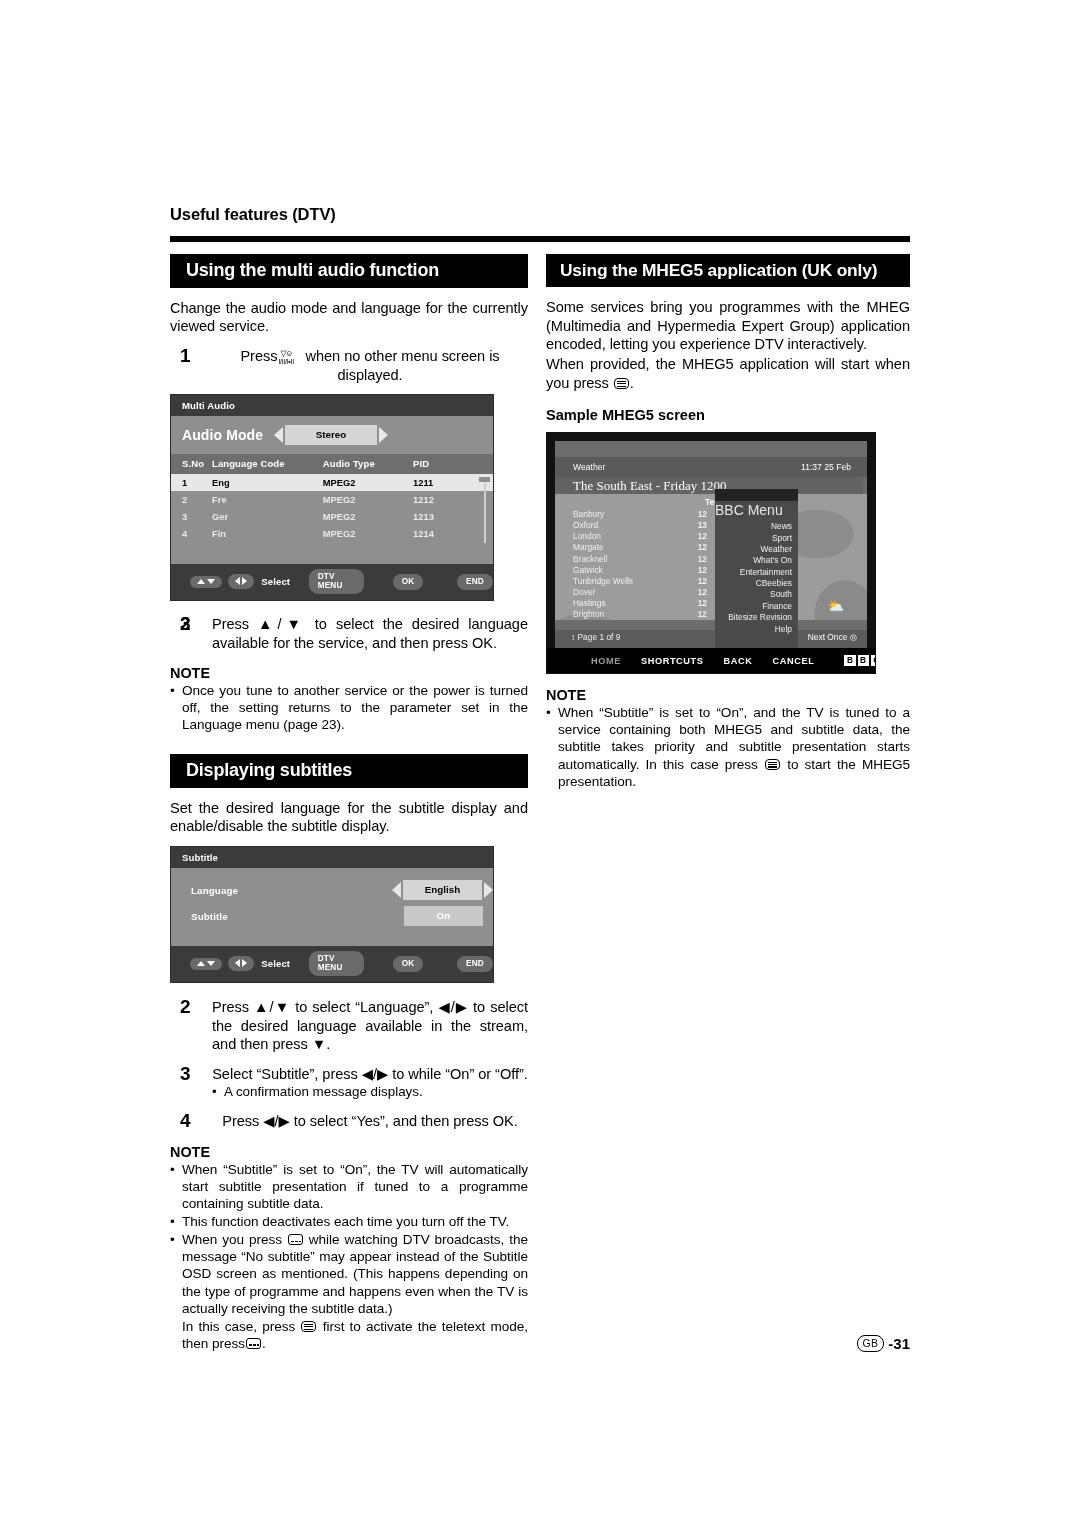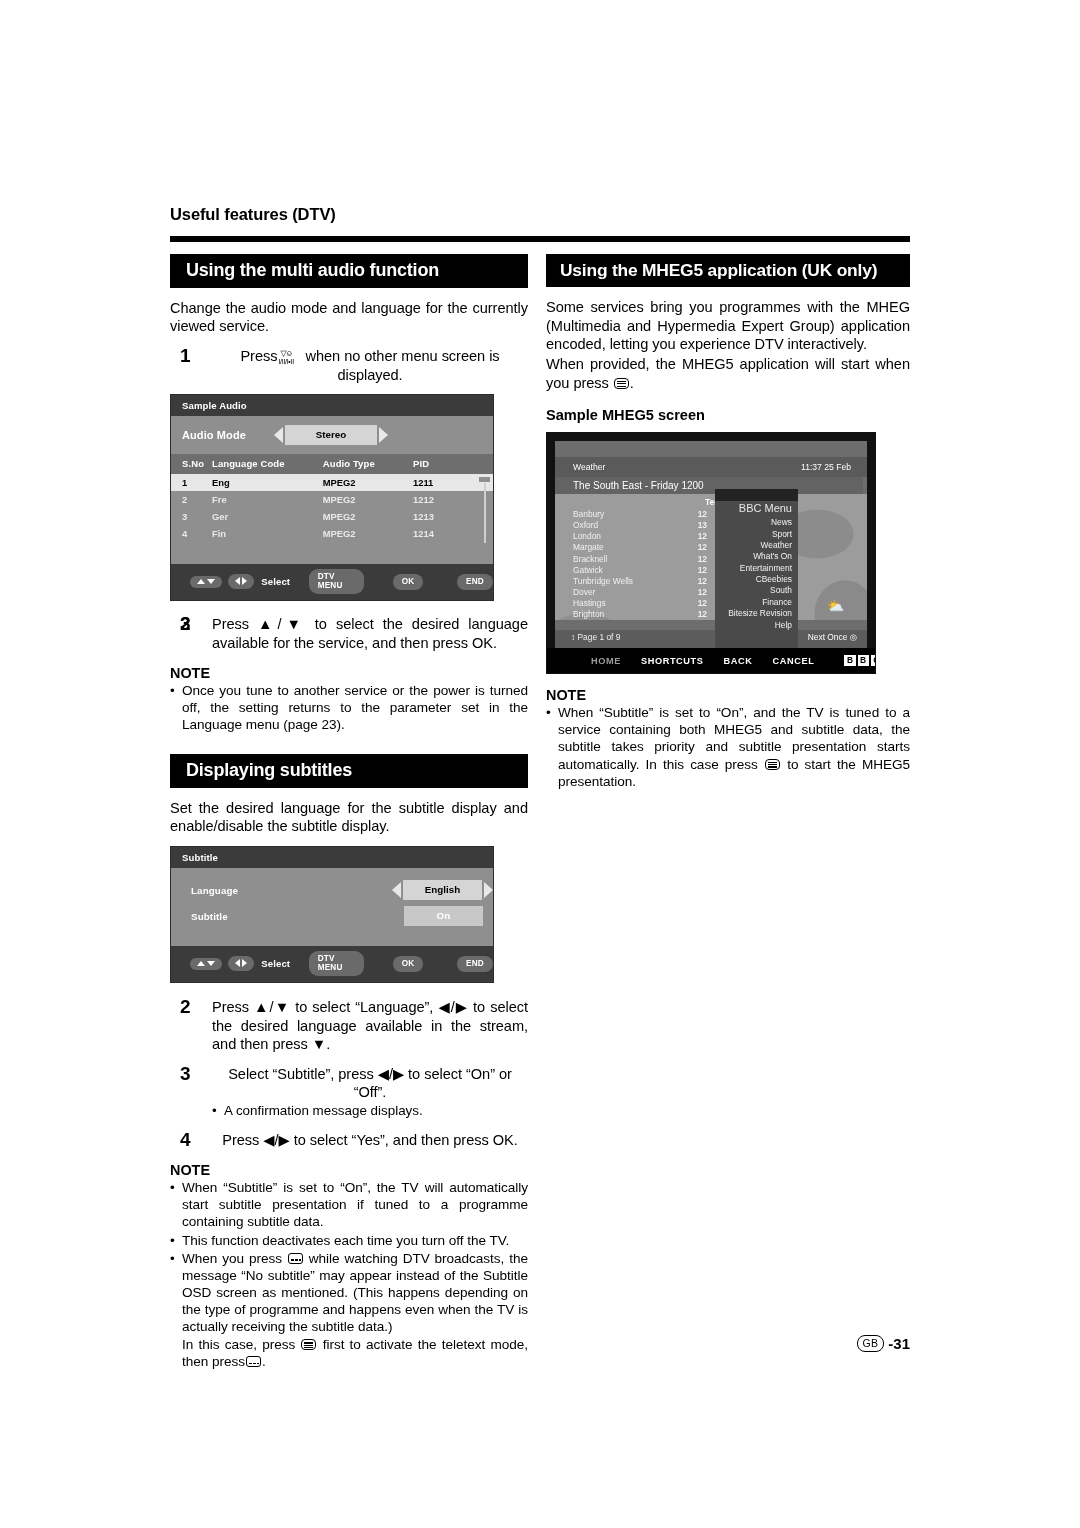--- a/index.html
+++ b/index.html
@@ -94,21 +94,21 @@
     padding:5px 0 5px 11px;
     letter-spacing:0.1px;
   }
   .osd-body { background:#8f8f8f; padding:0; }
 
   .audio-mode-row {
     display:flex; align-items:center;
     padding:9px 0 9px 11px;
     background:#8f8f8f;
   }
-  .audio-mode-label { font-size:11px; font-weight:bold; color:#fff; width:92px; letter-spacing:.1px;}
+  .audio-mode-label { font-size:14px; font-weight:bold; color:#fff; width:92px; letter-spacing:.1px;}
   .arrow-l, .arrow-r {
     width:0;height:0;
     border-top:8px solid transparent;
     border-bottom:8px solid transparent;
   }
   .arrow-l { border-right:9px solid #e8e8e8; }
   .arrow-r { border-left:9px solid #e8e8e8; }
   .val-box {
     background:#d5d5d5; color:#000;
     font-size:9.8px; font-weight:bold;
@@ -197,21 +197,22 @@
     background:#5a5a5a;
     display:flex; align-items:center; justify-content:space-between;
     padding:0 16px 0 18px;
     font-size:8.6px;
   }
   .mheg-sub {
     position:absolute; left:0; top:36px; right:4px; height:17px;
     background:#636363;
     display:flex; align-items:center;
     padding-left:18px;
-    font-size:10px;
+    font-size:13px;
+    font-family:Liberation Serif, serif;
   }
   .mheg-map {
     position:absolute; left:0; top:53px; right:0; bottom:53px;
     background:
       radial-gradient(ellipse 60px 40px at 262px 40px, #8c8c8c 0%, #8c8c8c 60%, rgba(140,140,140,0) 62%),
       radial-gradient(ellipse 50px 55px at 290px 120px, #8a8a8a 0%, #8a8a8a 60%, rgba(138,138,138,0) 62%),
       radial-gradient(ellipse 70px 50px at 30px 150px, #8f8f8f 0%, #8f8f8f 60%, rgba(143,143,143,0) 62%),
       linear-gradient(#9c9c9c,#9c9c9c);
   }
   .temp-hd {
@@ -231,22 +232,22 @@
     background:#5c5c5c;
   }
   .bbc-menu {
     position:absolute; left:160px; top:60px; width:83px; bottom:21px;
     background:#4a4a4a;
   }
   .bbc-menu-top {
     position:absolute; left:0; right:0; top:-12px; height:12px; background:#232323;
   }
   .bbc-menu-hd {
-    text-align:right; padding:1px 6px 3px 0;
-    font-size:11px; color:#e6e6e6;
+    padding:1px 6px 3px 0;
+    font-size:14px; color:#e6e6e6;
   }
   .bbc-menu li {
     list-style:none; text-align:right;
     padding:0 6px 1.4px 0; font-size:8.4px; color:#f2f2f2;
   }
   .bbc-menu ul { margin:0; padding:0; }
   .mheg-cloud1, .mheg-cloud2, .mheg-cloud3 {
     position:absolute; color:#fff; font-size:14px; line-height:1;
   }
   .mheg-cloud1 { right:22px; top:105px; }
@@ -334,21 +335,21 @@
     <div class="para">Change the audio mode and language for the currently viewed service.</div>
 
     <div class="step">
       <span class="num">1</span>
       <div class="txt nojust">
         <span>Press</span><span class="ic-audio"><span class="top">▽⎉</span><span class="bot">I/II/I•II</span></span><span>when no other menu screen is displayed.</span>
       </div>
     </div>
 
     <div class="osd">
-      <div class="osd-title">Sample Audio</div>
+      <div class="osd-title">Multi Audio</div>
       <div class="osd-body">
 
         <div class="audio-mode-row">
           <span class="audio-mode-label">Audio Mode</span>
           <span class="arrow-l"></span>
           <span class="val-box">Stereo</span>
           <span class="arrow-r"></span>
         </div>
 
         <table class="audio-tbl">
@@ -471,21 +472,21 @@
       </div>
     </div>
 
     <div class="step" style="margin-top:15px;">
       <span class="num">2</span>
       <div class="txt">Press ▲/▼ to select “Language”, ◀/▶ to select the desired language available in the stream, and then press ▼.</div>
     </div>
 
     <div class="step">
       <span class="num">3</span>
-      <div class="txt nojust">Select “Subtitle”, press ◀/▶ to select “On” or “Off”.</div>
+      <div class="txt nojust">Select “Subtitle”, press ◀/▶ to while “On” or “Off”.</div>
       <div class="substep">A confirmation message displays.</div>
     </div>
 
     <div class="step">
       <span class="num">4</span>
       <div class="txt nojust">Press ◀/▶ to select “Yes”, and then press OK.</div>
     </div>
 
     <div class="note-hd">NOTE</div>
     <ul class="note-list">

